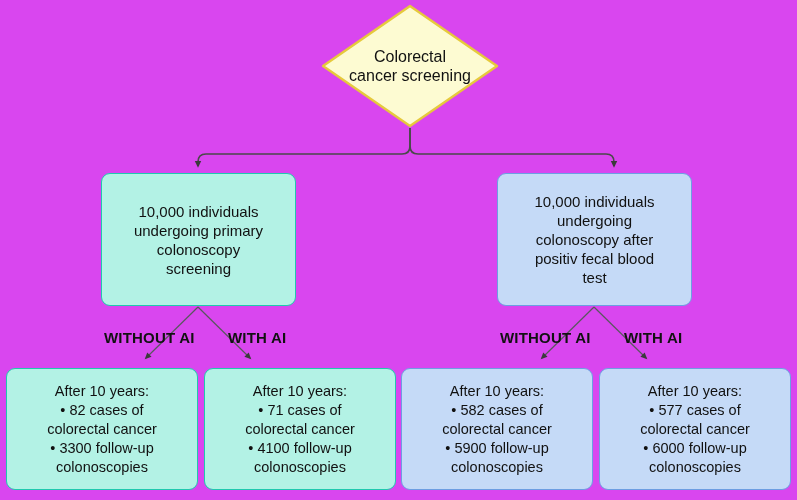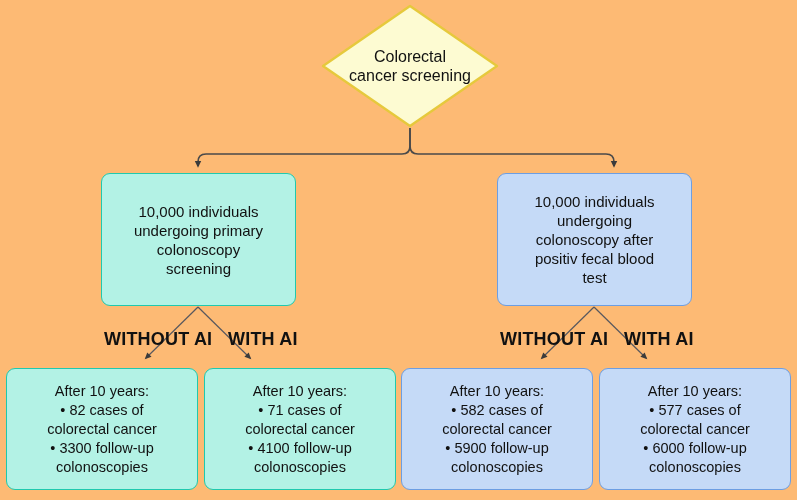--- a/index.html
+++ b/index.html
@@ -7,21 +7,21 @@
     padding: 0;
     background: #ffffff;
   }
   body {
     font-family: "Liberation Sans", sans-serif;
   }
   #canvas {
     position: relative;
     width: 797px;
     height: 500px;
-    background: #fdba74;
+    background: #d946ef;
     overflow: hidden;
   }
   #edges {
     position: absolute;
     left: 0;
     top: 0;
     width: 797px;
     height: 500px;
   }
   .node {
@@ -82,21 +82,21 @@
     line-height: 19px;
   }
   .box-text.leaf {
     font-size: 14.5px;
     line-height: 19px;
     text-align: center;
   }
   
   .edge-label {
     position: absolute;
-    font-size: 18px;
+    font-size: 15px;
     font-weight: bold;
     color: #111111;
     letter-spacing: 0.2px;
     white-space: nowrap;
     z-index: 3;
   }
 </style>
 </head>
 <body>
 

